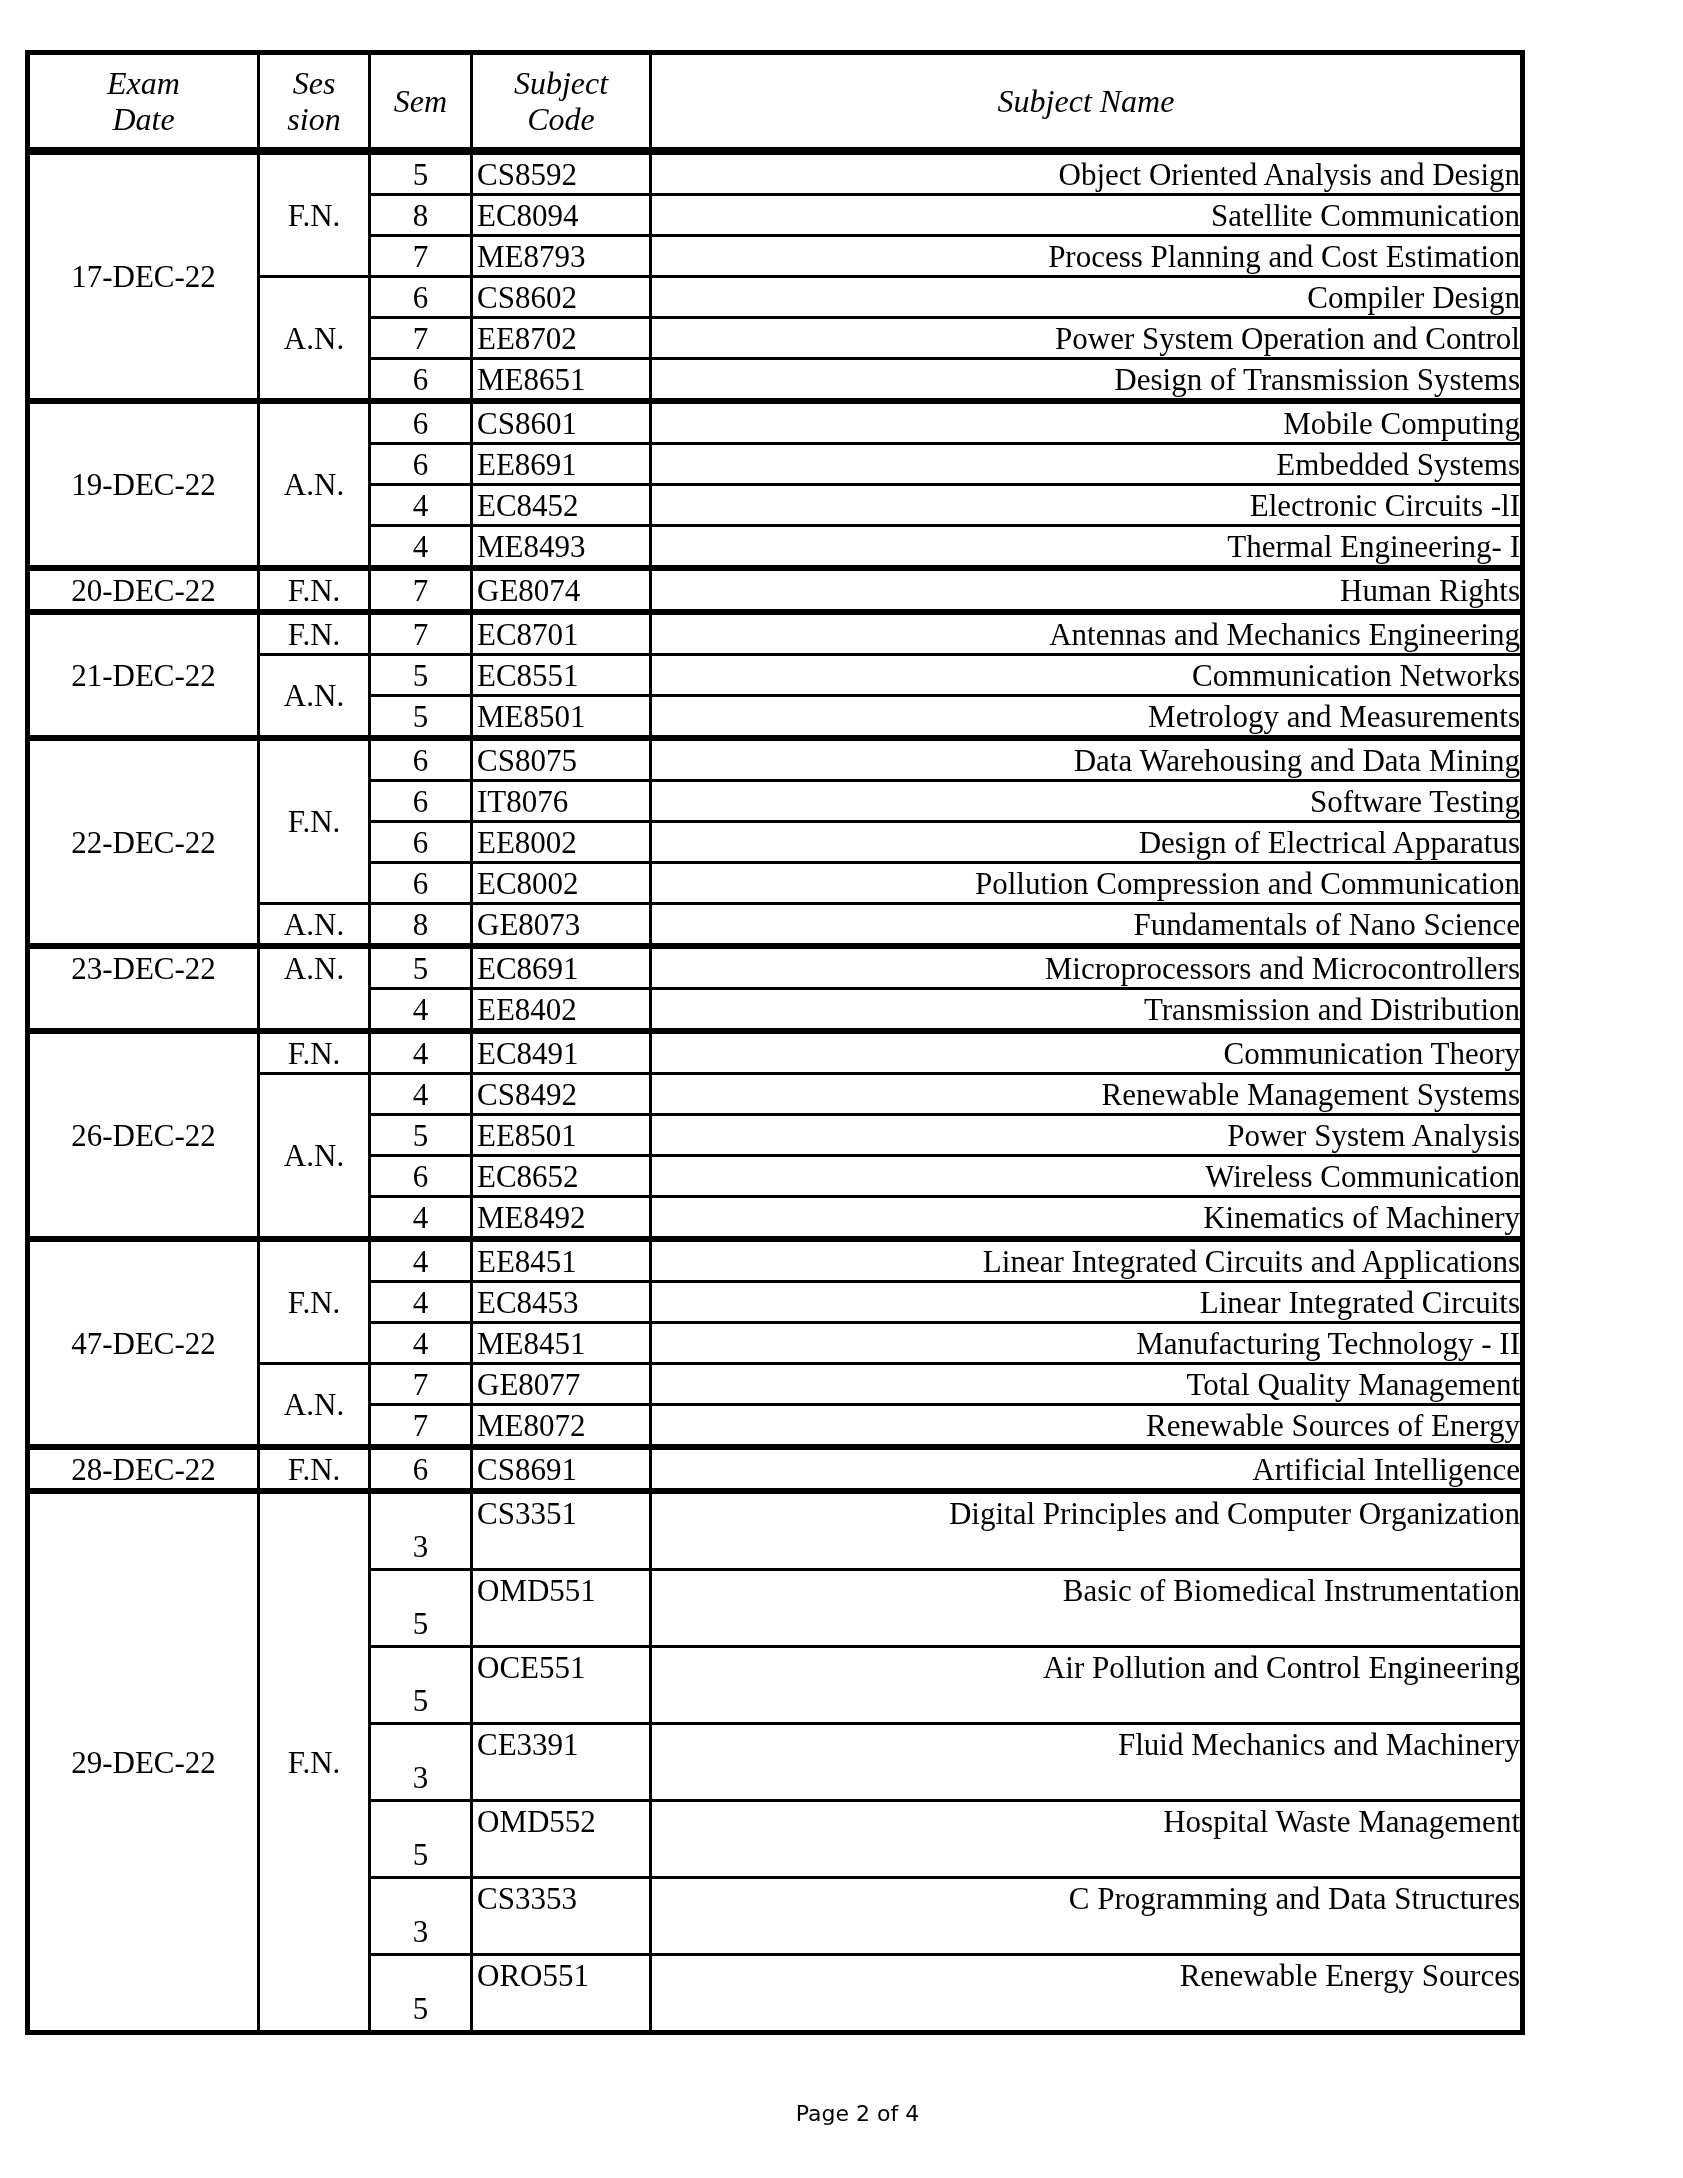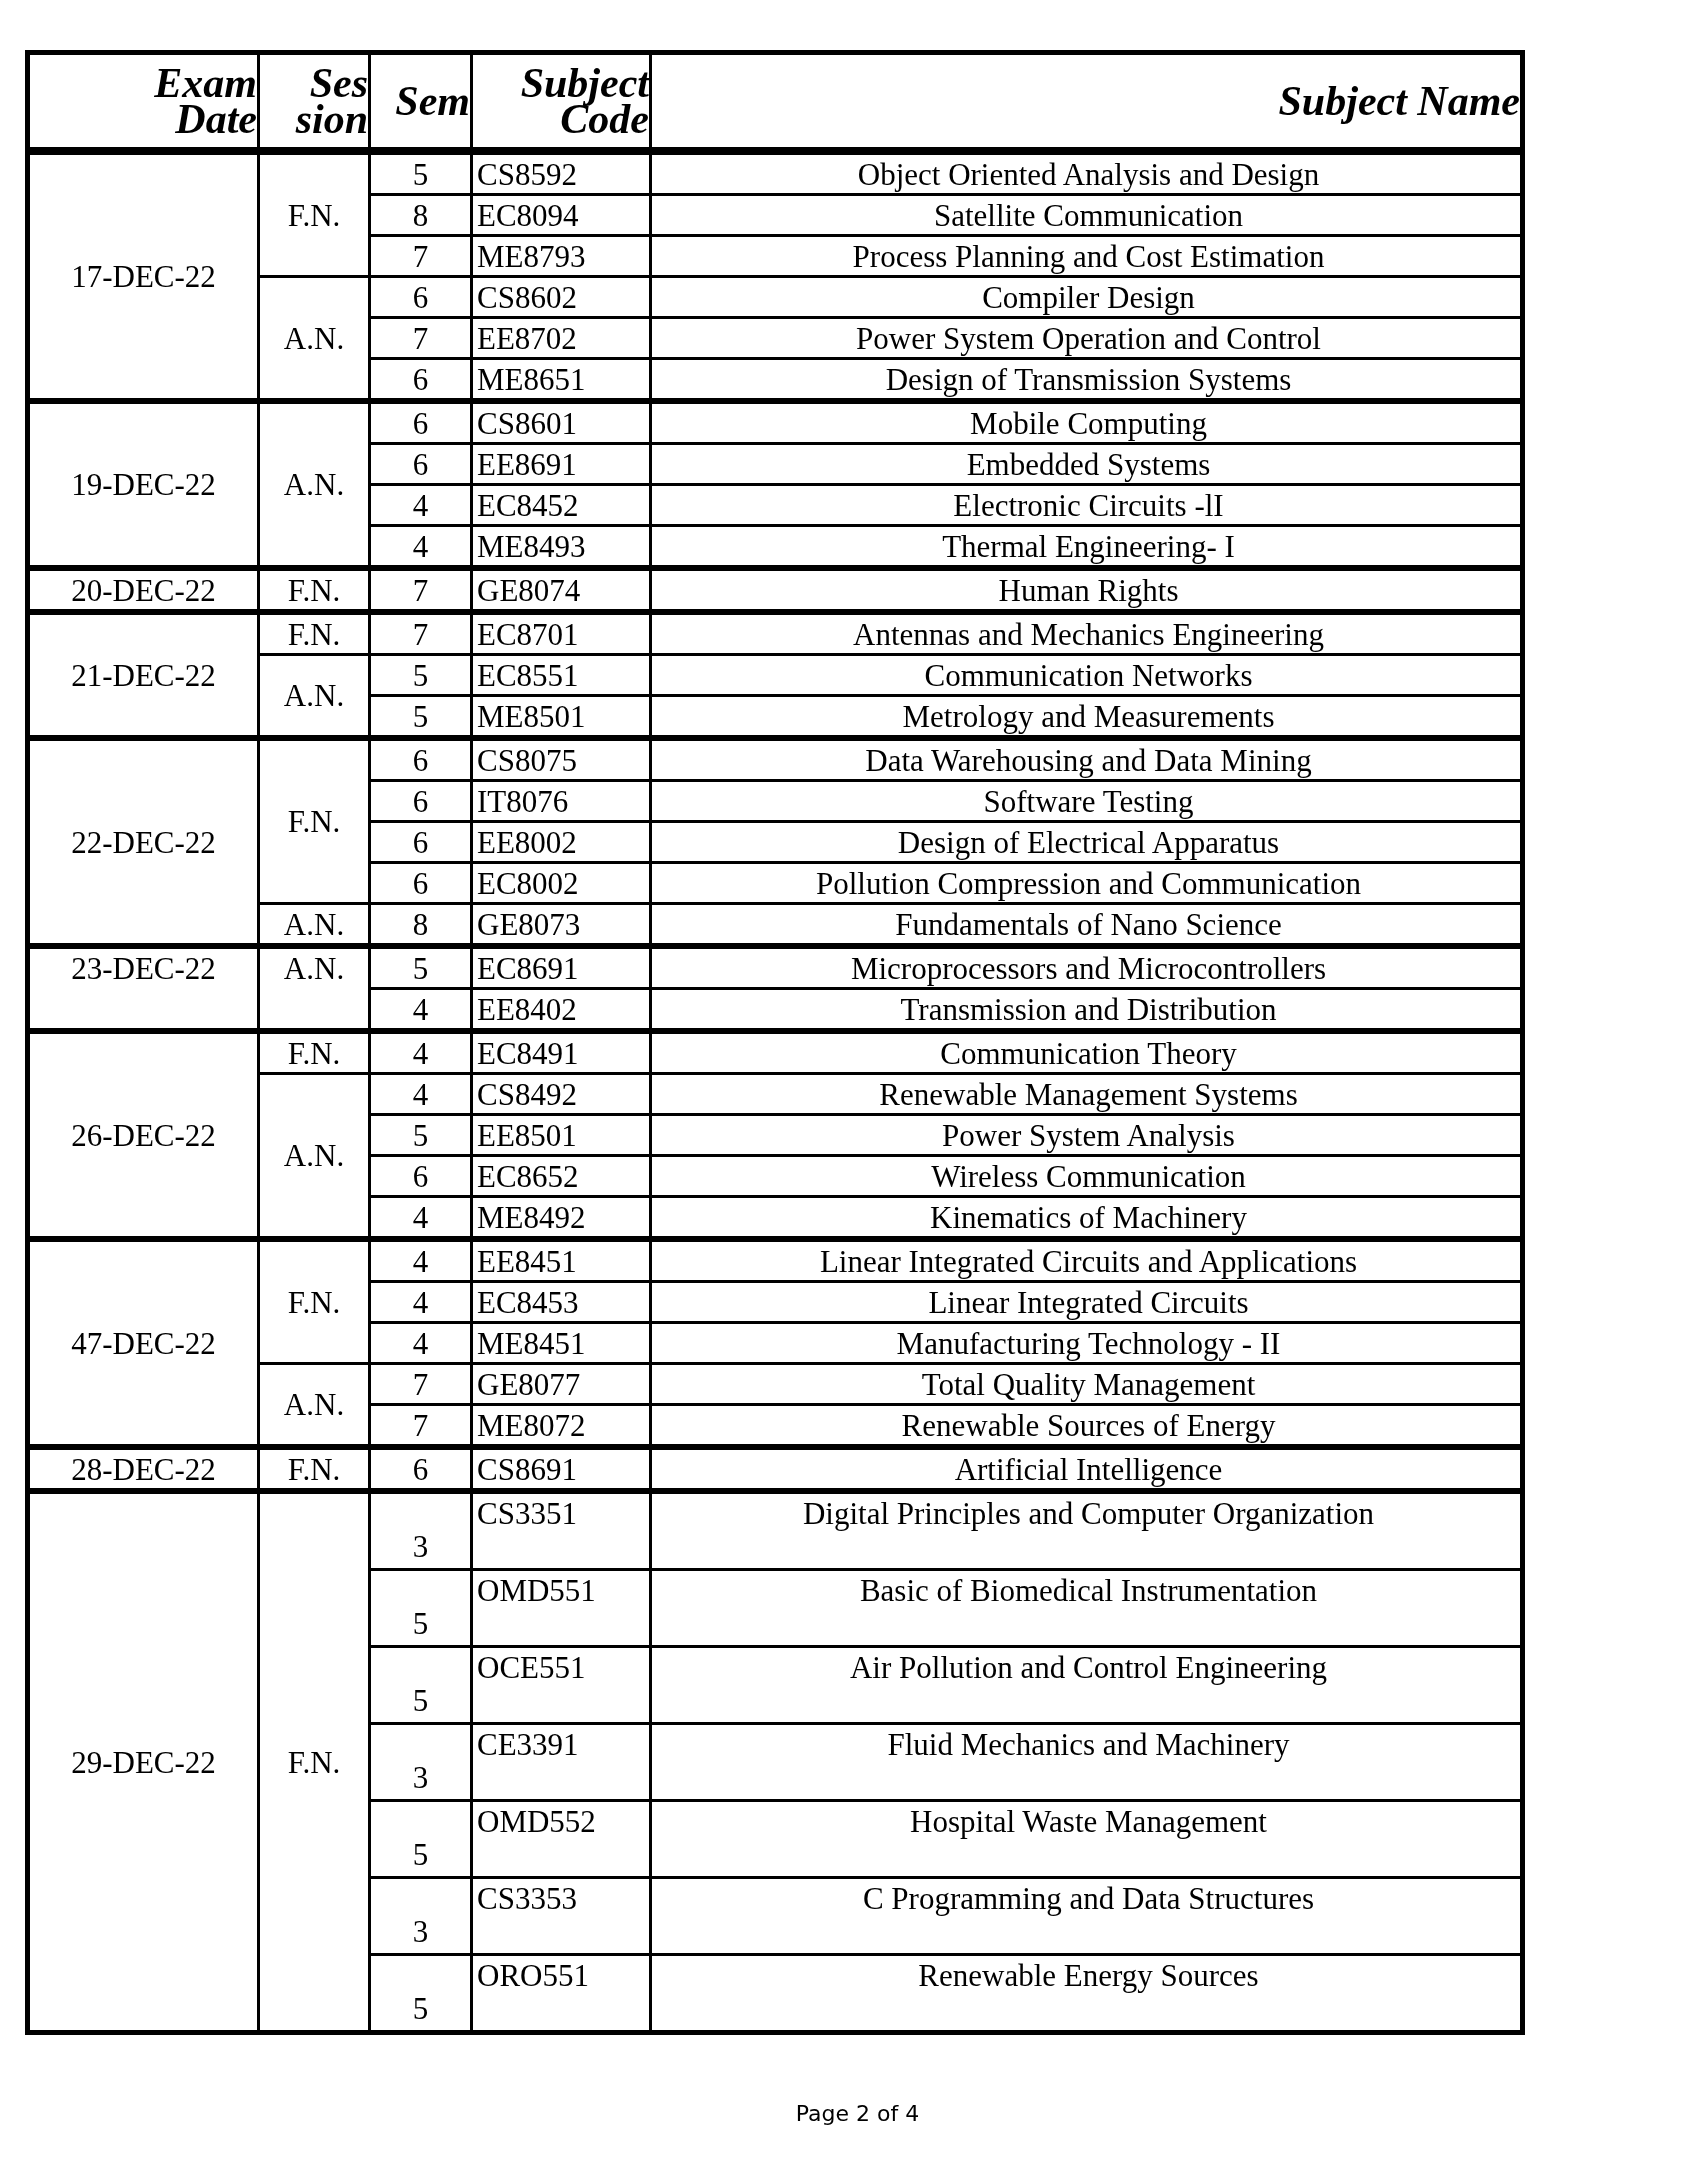--- a/index.html
+++ b/index.html
@@ -6,29 +6,29 @@
   body { width: 1683px; height: 2178px; position: relative; overflow: hidden; }
   .sheet { position: absolute; left: 25px; top: 50px; width: 1495px; }
   table { border-collapse: collapse; width: 1495px; table-layout: fixed;
           font-family: "Liberation Serif", serif; color: #000; }
   col.c-date { width: 231px; }
   col.c-sess { width: 111px; }
   col.c-sem  { width: 102px; }
   col.c-code { width: 179px; }
   col.c-name { width: 872px; }
   th, td { border: 3px solid #000; padding: 0; }
-  thead th { height: 92px; font-style: italic; font-weight: bold; font-size: 42px;
-             line-height: 36px; text-align: right; vertical-align: middle; }
+  thead th { height: 92px; font-style: italic; font-weight: normal; font-size: 32px;
+             line-height: 36px; text-align: center; vertical-align: middle; }
   thead tr th { border-bottom: 8px solid #000; }
   table { border: 5px solid #000; }
   td { font-size: 31px; line-height: 1; height: 38px; white-space: nowrap; overflow: hidden; }
   td.date, td.sess { text-align: center; vertical-align: middle; }
   td.sem { text-align: center; vertical-align: middle; }
   td.code { text-align: left; padding-left: 4px; vertical-align: middle; }
-  td.name { text-align: center; padding-left: 5px; vertical-align: middle; }
+  td.name { text-align: right; padding-left: 5px; vertical-align: middle; }
   tr.group-start td { border-top: 6px solid #000; }
   tr.tall td { height: 68px; }
   tr.tall td.code, tr.tall td.name { vertical-align: top; padding-top: 4px; }
   tr.tall td.sem { vertical-align: bottom; padding-bottom: 6px; }
   .footer { position: absolute; left: 16px; width: 1683px; top: 2101px; text-align: center;
             font-family: "DejaVu Sans", sans-serif; font-size: 22px; color: #000; }
 </style>
 </head>
 <body>
 

